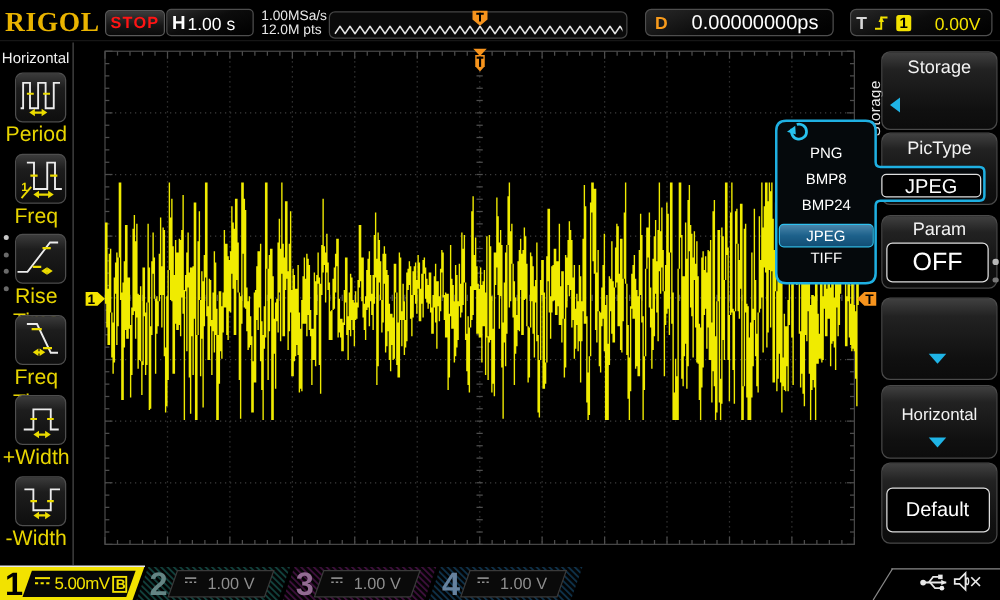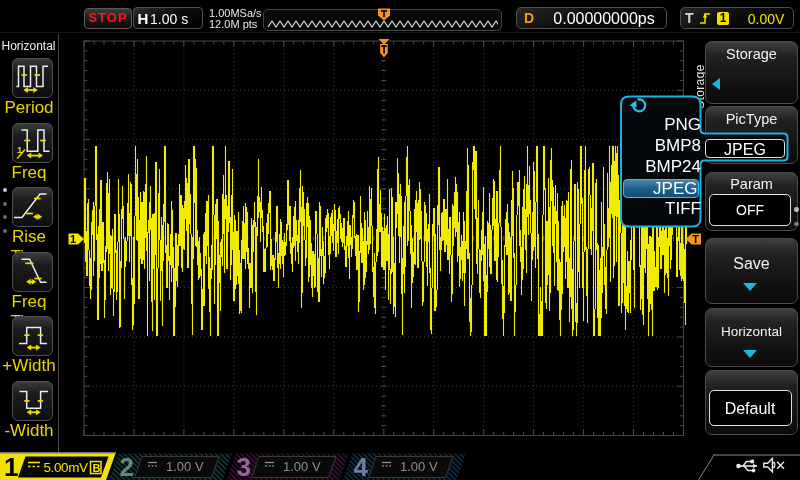--- a/index.html
+++ b/index.html
@@ -41,21 +41,21 @@
 .ktitle{position:absolute;left:0;width:100%;text-align:center;color:#f2f2f2;font-size:14.5px;}
 .wbtn{position:absolute;border-radius:5px;border:1.5px solid #dedede;background:#000;
   color:#fff;text-align:center;}
 .vstor{left:693px;top:108.5px;letter-spacing:0.4px;color:#e8e8e8;font-size:12px;
   transform:rotate(-90deg);transform-origin:top left;}
 .tri-d{width:0;height:0;border-left:7px solid transparent;border-right:7px solid transparent;
   border-top:8px solid #1fb4e6;}
 .tri-l{width:0;height:0;border-top:6.5px solid transparent;border-bottom:6.5px solid transparent;
   border-right:8px solid #1fb4e6;}
 
-.pitem{position:absolute;left:0;width:100%;text-align:right;color:#fff;font-size:17px;}
+.pitem{position:absolute;left:0;width:100%;text-align:center;color:#fff;font-size:12px;}
 </style></head>
 <body>
 <div id="screen">
 <svg class="abs" style="left:0;top:0" width="800" height="480">
       <line x1="134.0" y1="41.0" x2="134.0" y2="435.5" stroke="#3c3c3c" stroke-width="1" stroke-dasharray="1 3"></line>
       <line x1="183.9" y1="41.0" x2="183.9" y2="435.5" stroke="#3c3c3c" stroke-width="1" stroke-dasharray="1 3"></line>
       <line x1="233.9" y1="41.0" x2="233.9" y2="435.5" stroke="#3c3c3c" stroke-width="1" stroke-dasharray="1 3"></line>
       <line x1="283.8" y1="41.0" x2="283.8" y2="435.5" stroke="#3c3c3c" stroke-width="1" stroke-dasharray="1 3"></line>
       <line x1="333.8" y1="41.0" x2="333.8" y2="435.5" stroke="#3c3c3c" stroke-width="1" stroke-dasharray="1 3"></line>
       <line x1="383.8" y1="41.0" x2="383.8" y2="435.5" stroke="#3c3c3c" stroke-width="1" stroke-dasharray="1 3"></line>
@@ -386,20 +386,21 @@
       <polygon points="68.5,233.5 78,233.5 84,239 78,244.5 68.5,244.5" fill="#f6e600"></polygon>
       <text x="73" y="243.4" fill="#000" font-size="11" font-weight="bold" text-anchor="middle" font-family="Liberation Sans">1</text>
       <polygon points="701,233.5 691.5,233.5 685.8,239 691.5,244.5 701,244.5" fill="#f7941d"></polygon>
       <text x="695.5" y="243.4" fill="#000" font-size="11" font-weight="bold" text-anchor="middle" font-family="Liberation Sans">T</text>
       <polygon points="378.6,39 389.4,39 384,44.8" fill="#f7941d"></polygon>
       <polygon points="380.2,44 387.8,44 387.8,53 384,57.2 380.2,53" fill="#f7941d"></polygon>
       <rect x="381.3" y="45.3" width="5.4" height="1.7" fill="#000"></rect>
       <rect x="383.2" y="45.3" width="1.7" height="8.2" fill="#000"></rect>
     </svg>
 
+<div class="abs logo">RIGOL</div>
 <div class="abs stop">STOP</div>
 <div class="abs hbox">
       <span class="h">H</span>
       <span class="v">1.00 s</span>
     </div>
 <div class="abs sa">1.00MSa/s<br>12.0M pts</div>
 <div class="abs wbox">
       <svg style="position:absolute;left:0;top:0" width="234" height="20">
         <path d="M4,17L8,11L12,17L16,11L20,17L24,11L28,17L32,11L36,17L40,11L44,17L48,11L52,17L56,11L60,17L64,11L68,17L72,11L76,17L80,11L84,17L88,11L92,17L96,11L100,17L104,11L108,17L112,11L116,17L120,11L124,17L128,11L132,17L136,11L140,17L144,11L148,17L152,11L156,17L160,11L164,17L168,11L172,17L176,11L180,17L184,11L188,17L192,11L196,17L200,11L204,17L208,11L212,17L216,11L220,17L224,11L228,17L232,11L236,17" fill="none" stroke="#e0e0e0" stroke-width="1.2" stroke-linejoin="round"></path>
       </svg>
@@ -483,24 +484,23 @@
 <div class="abs vstor">Storage</div>
     <div class="abs key" style="top:41px;height:61px">
       <div class="ktitle" style="top:3.5px">Storage</div>
       <div class="tri-l" style="position:absolute;left:6px;top:36px"></div>
     </div>
     <div class="abs key" style="top:106px;height:56px">
       <div class="ktitle" style="top:3.5px">PicType</div>
     </div>
     <div class="abs key" style="top:172px;height:57px">
       <div class="ktitle" style="top:2.5px">Param</div>
-      <div class="wbtn" style="left:3px;top:21px;width:80px;height:30px;font-size:14px;line-height:31px">OFF</div>
+      <div class="wbtn" style="left:3px;top:21px;width:80px;height:30px;font-size:20px;line-height:31px">OFF</div>
     </div>
     <div class="abs key" style="top:238px;height:64px">
-      <div class="ktitle" style="top:16px;font-size:16px">Save</div>
       <div class="tri-d" style="position:absolute;left:37px;top:44px"></div>
     </div>
     <div class="abs key" style="top:308px;height:57px">
       <div class="ktitle" style="top:15px;font-size:13.5px">Horizontal</div>
       <div class="tri-d" style="position:absolute;left:37px;top:41px"></div>
     </div>
     <div class="abs key" style="top:370px;height:63px">
       <div class="wbtn" style="left:2.5px;top:19px;width:81px;height:34px;font-size:16px;line-height:36px">Default</div>
     </div>
     <div class="abs" style="left:794px;top:207px;width:4.5px;height:4.5px;border-radius:50%;background:#b8b8b8"></div>

